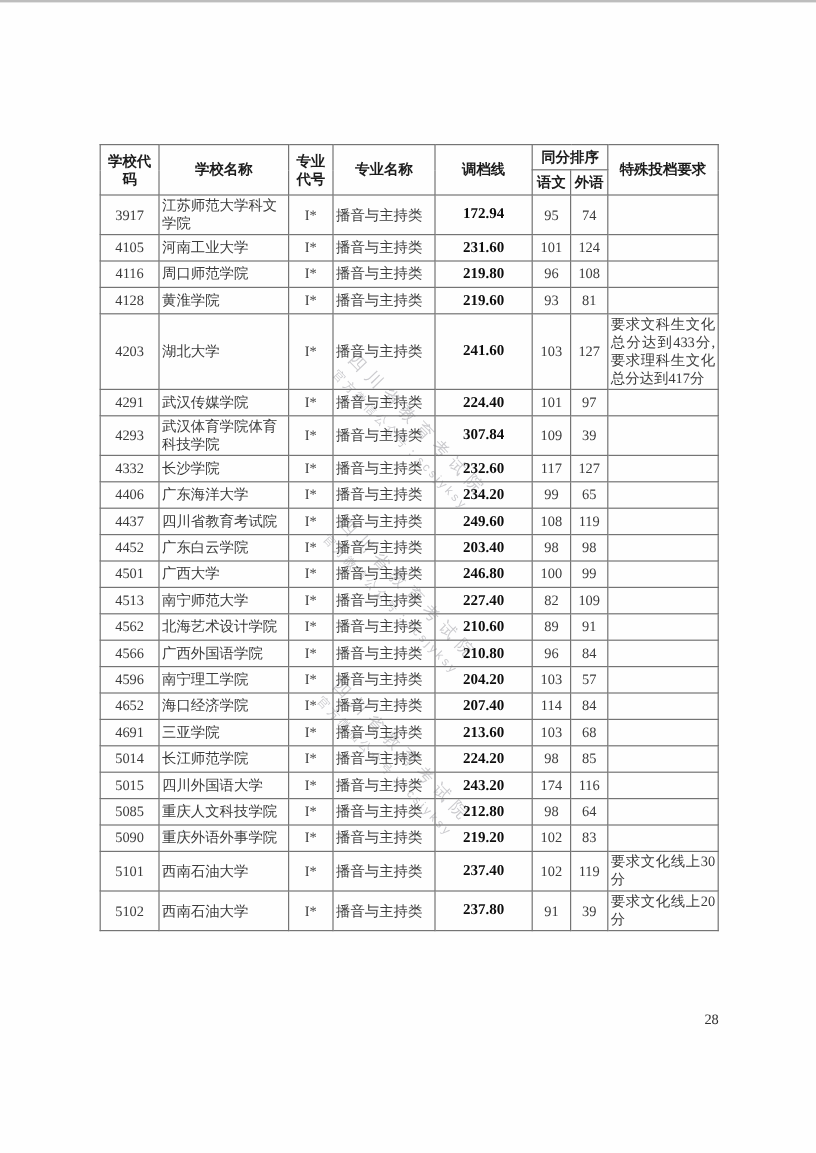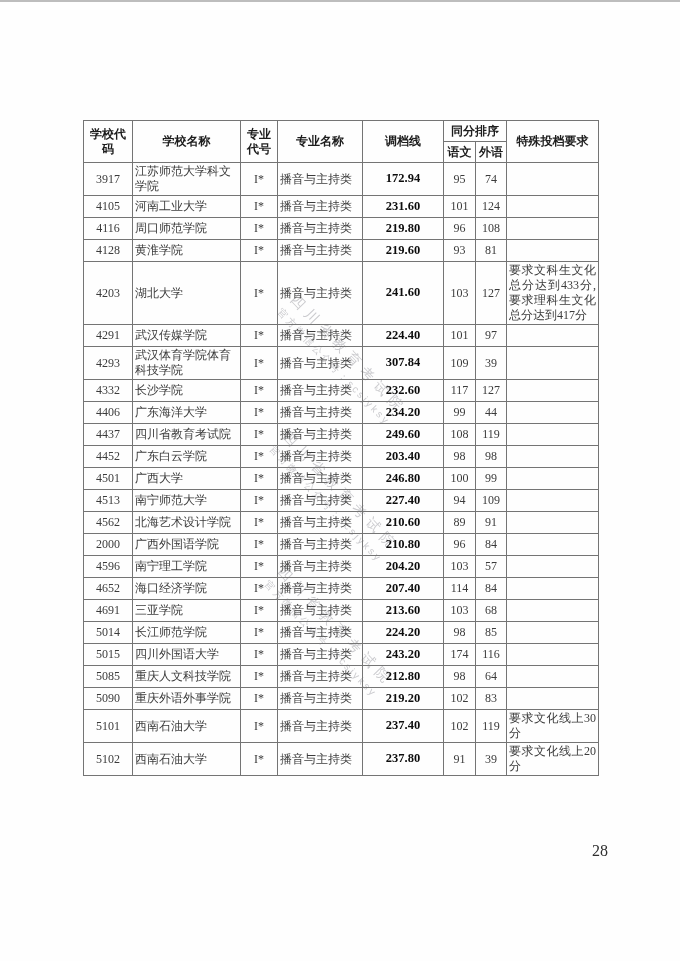--- a/index.html
+++ b/index.html
@@ -92,22 +92,22 @@
     padding: 2px 3px 2px 4px;
     line-height: 1.28;
   }
 
   
   .page-number {
     position: absolute;
     left: 578px;
     top: 842px;
     width: 30px;
-    text-align: right;
-    font-size: 16px;
+    text-align: center;
+    font-size: 12px;
     color: #2e2e2e;
     z-index: 2;
   }
 </style>
 </head>
 <body>
 
 <div class="page">
 
   <div class="top-scan-line"></div>
@@ -232,21 +232,21 @@
           <td class="c-center">127</td>
           <td class="c-left c-special"></td>
         </tr>
         <tr>
           <td class="c-center">4406</td>
           <td class="c-left">广东海洋大学</td>
           <td class="c-center">I*</td>
           <td class="c-left">播音与主持类</td>
           <td class="c-center c-score">234.20</td>
           <td class="c-center">99</td>
-          <td class="c-center">44</td>
+          <td class="c-center">65</td>
           <td class="c-left c-special"></td>
         </tr>
         <tr>
           <td class="c-center">4437</td>
           <td class="c-left">四川省教育考试院</td>
           <td class="c-center">I*</td>
           <td class="c-left">播音与主持类</td>
           <td class="c-center c-score">249.60</td>
           <td class="c-center">108</td>
           <td class="c-center">119</td>
@@ -271,36 +271,36 @@
           <td class="c-center">100</td>
           <td class="c-center">99</td>
           <td class="c-left c-special"></td>
         </tr>
         <tr>
           <td class="c-center">4513</td>
           <td class="c-left">南宁师范大学</td>
           <td class="c-center">I*</td>
           <td class="c-left">播音与主持类</td>
           <td class="c-center c-score">227.40</td>
-          <td class="c-center">94</td>
+          <td class="c-center">82</td>
           <td class="c-center">109</td>
           <td class="c-left c-special"></td>
         </tr>
         <tr>
           <td class="c-center">4562</td>
           <td class="c-left">北海艺术设计学院</td>
           <td class="c-center">I*</td>
           <td class="c-left">播音与主持类</td>
           <td class="c-center c-score">210.60</td>
           <td class="c-center">89</td>
           <td class="c-center">91</td>
           <td class="c-left c-special"></td>
         </tr>
         <tr>
-          <td class="c-center">2000</td>
+          <td class="c-center">4566</td>
           <td class="c-left">广西外国语学院</td>
           <td class="c-center">I*</td>
           <td class="c-left">播音与主持类</td>
           <td class="c-center c-score">210.80</td>
           <td class="c-center">96</td>
           <td class="c-center">84</td>
           <td class="c-left c-special"></td>
         </tr>
         <tr>
           <td class="c-center">4596</td>

